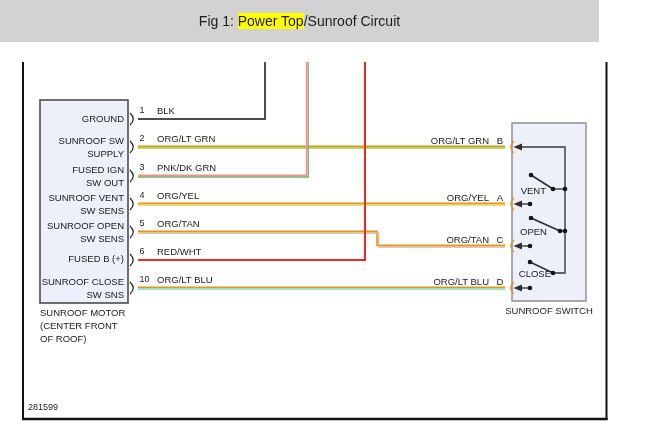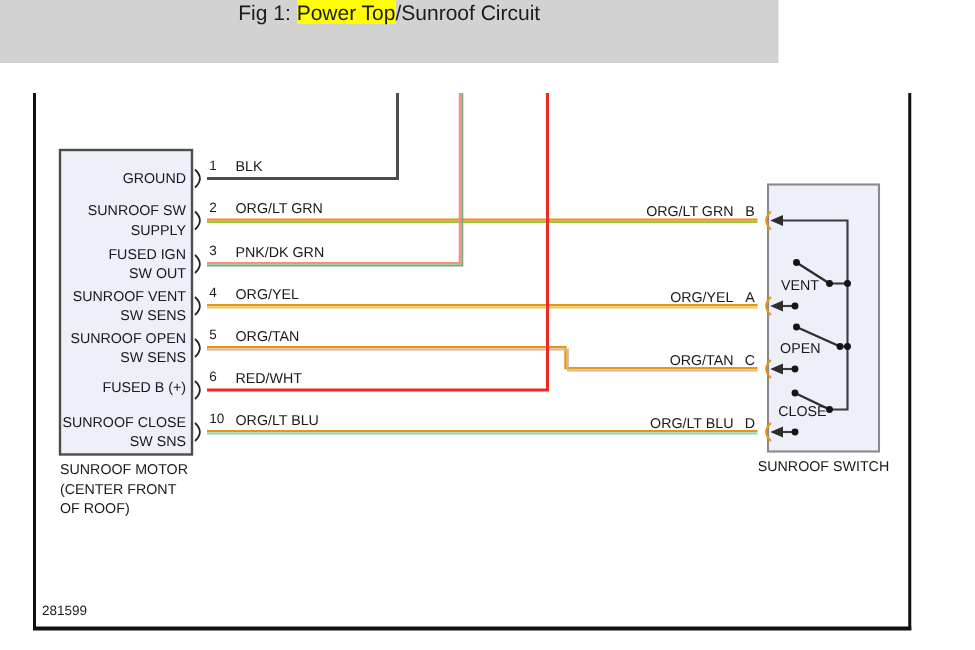--- a/index.html
+++ b/index.html
@@ -1,19 +1,19 @@
 <!DOCTYPE html>
 <html><head>
 <meta charset="utf-8">
 <style>
   html,body{margin:0;padding:0;background:#fff;}
   .page{position:relative;width:650px;height:433px;background:#fff;overflow:hidden;
         font-family:"Liberation Sans",sans-serif;}
-  .header{position:absolute;top:0;left:0;width:519px;height:42px;background:#d2d2d2;
-          display:flex;justify-content:center;}
+  .header{position:absolute;top:0;left:0;width:599px;height:42px;background:#d2d2d2;
+          display:flex;align-items:center;justify-content:center;}
   .title{font-size:14px;color:#1c1c1c;white-space:pre;}
   .hl{background:#ffff00;}
   svg.diagram{position:absolute;top:0;left:0;}
   svg text{font-family:"Liberation Sans",sans-serif;font-size:9.5px;fill:#1a1a1a;}
   text.pnum{font-size:9px;}
   text.code{font-size:9px;}
   .dot{fill:#141414;stroke:none;}
   .struct{stroke:#3a3a3a;stroke-width:1.4;fill:none;}
   .blade{stroke:#2e2e2e;stroke-width:1.6;fill:none;}
   .bracketL{stroke:#222;stroke-width:1.2;fill:none;}

